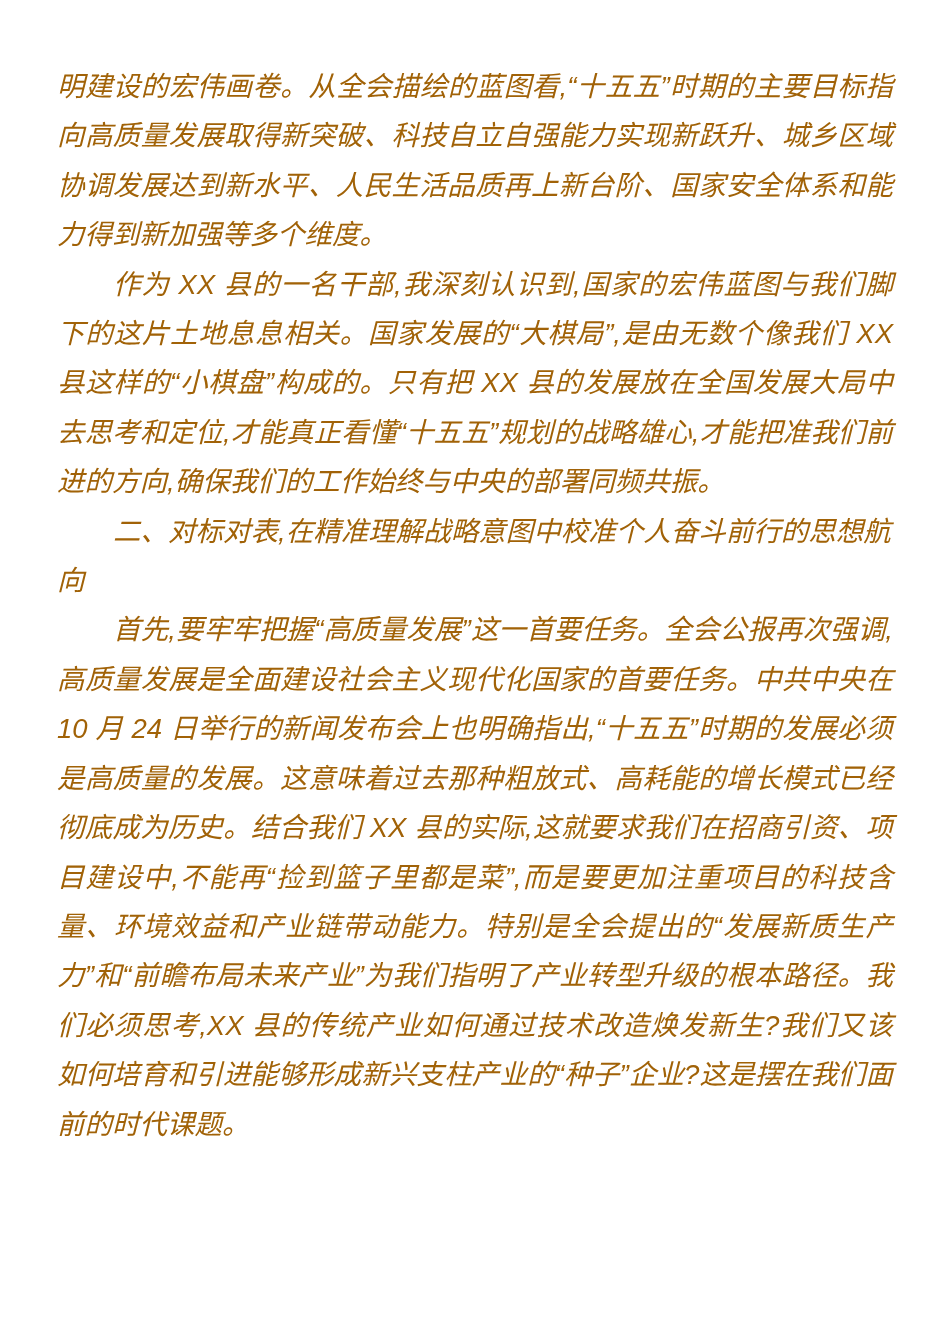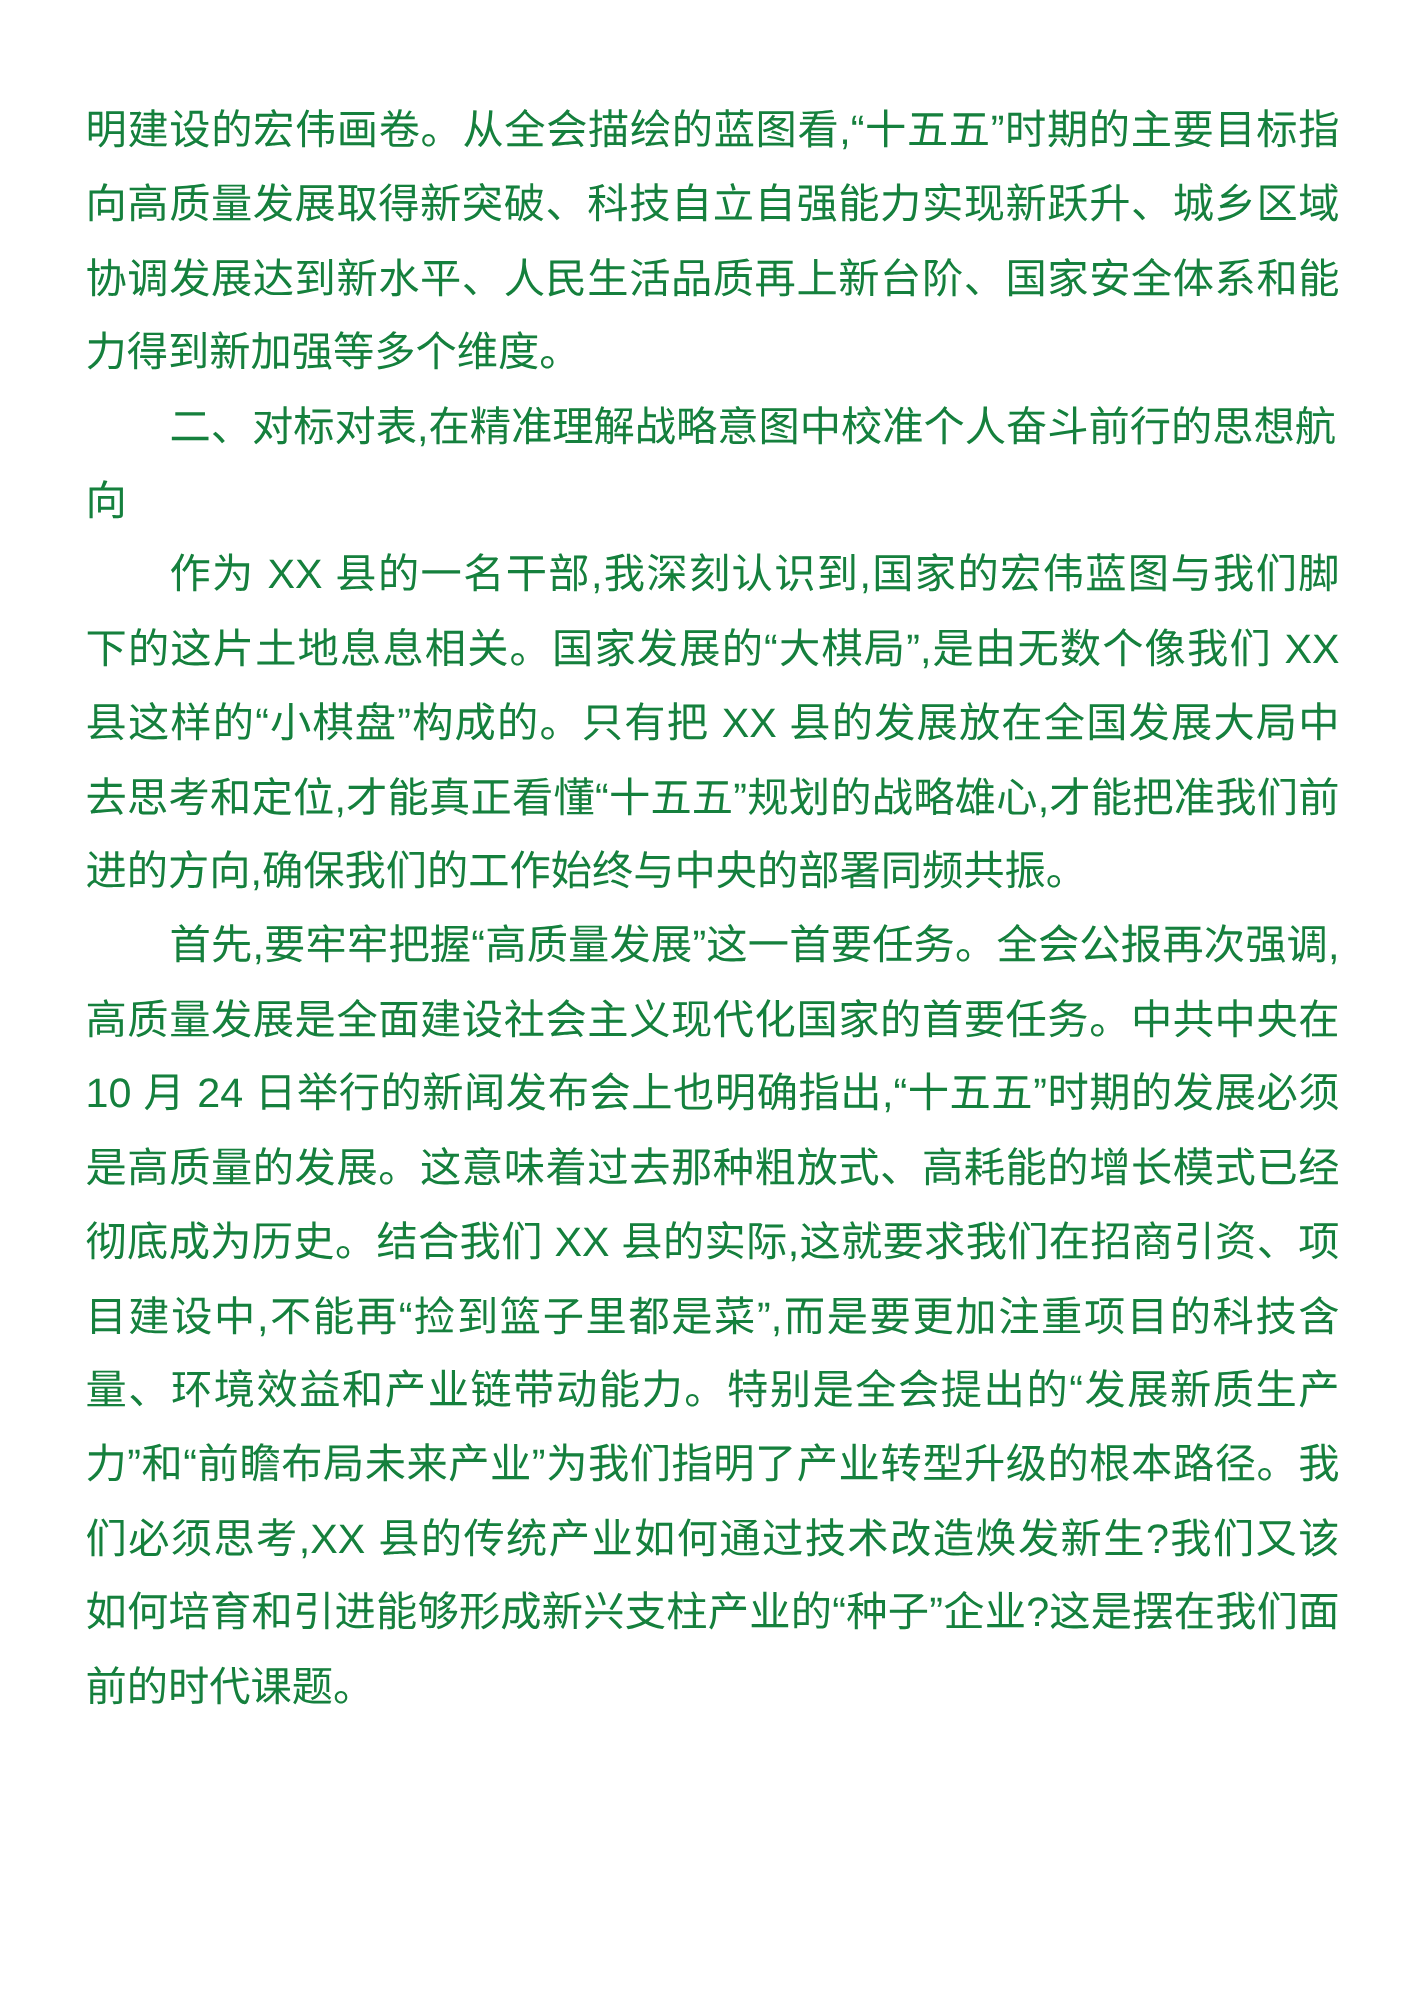--- a/index.html
+++ b/index.html
@@ -18,27 +18,28 @@
   .doc-body {
     position: absolute;
     left: 57px;
     top: 62px;
     width: 836px;
   }
   .para {
     font-family: "Liberation Sans", "DejaVu Sans", sans-serif;
     font-size: 27.5px;
     line-height: 49.4px;
-    color: #15803d;
+    color: #a16207;
     margin: 0;
     text-align: justify;
     text-justify: inter-character;
     text-indent: 0;
     letter-spacing: 0px;
     word-break: break-all;
+    font-style: italic;
     -webkit-font-smoothing: none;
   }
   .para.indent {
     text-indent: 56px;
   }
   .para.heading {
     text-indent: 56px;
     text-align: left;
   }
   .para.cont {
@@ -46,21 +47,21 @@
   }
 </style>
 </head>
 <body>
 
 <div class="page">
   <div class="doc-body">
 
     <p class="para cont">明建设的宏伟画卷。从全会描绘的蓝图看,“十五五”时期的主要目标指向高质量发展取得新突破、科技自立自强能力实现新跃升、城乡区域协调发展达到新水平、人民生活品质再上新台阶、国家安全体系和能力得到新加强等多个维度。</p>
 
+    <p class="para indent">作为 XX 县的一名干部,我深刻认识到,国家的宏伟蓝图与我们脚下的这片土地息息相关。国家发展的“大棋局”,是由无数个像我们 XX 县这样的“小棋盘”构成的。只有把 XX 县的发展放在全国发展大局中去思考和定位,才能真正看懂“十五五”规划的战略雄心,才能把准我们前进的方向,确保我们的工作始终与中央的部署同频共振。</p>
+
     <p class="para heading">二、对标对表,在精准理解战略意图中校准个人奋斗前行的思想航向</p>
-
-    <p class="para indent">作为 XX 县的一名干部,我深刻认识到,国家的宏伟蓝图与我们脚下的这片土地息息相关。国家发展的“大棋局”,是由无数个像我们 XX 县这样的“小棋盘”构成的。只有把 XX 县的发展放在全国发展大局中去思考和定位,才能真正看懂“十五五”规划的战略雄心,才能把准我们前进的方向,确保我们的工作始终与中央的部署同频共振。</p>
 
 
     <p class="para indent">首先,要牢牢把握“高质量发展”这一首要任务。全会公报再次强调,高质量发展是全面建设社会主义现代化国家的首要任务。中共中央在 10 月 24 日举行的新闻发布会上也明确指出,“十五五”时期的发展必须是高质量的发展。这意味着过去那种粗放式、高耗能的增长模式已经彻底成为历史。结合我们 XX 县的实际,这就要求我们在招商引资、项目建设中,不能再“捡到篮子里都是菜”,而是要更加注重项目的科技含量、环境效益和产业链带动能力。特别是全会提出的“发展新质生产力”和“前瞻布局未来产业”为我们指明了产业转型升级的根本路径。我们必须思考,XX 县的传统产业如何通过技术改造焕发新生?我们又该如何培育和引进能够形成新兴支柱产业的“种子”企业?这是摆在我们面前的时代课题。</p>
 
   </div>
 </div>
 
 </body></html>

